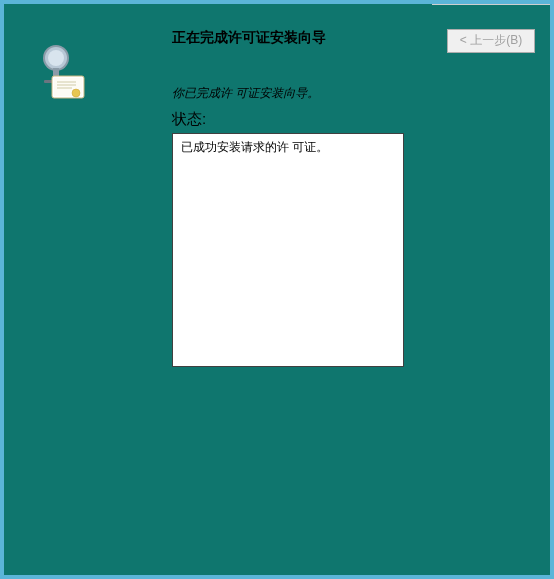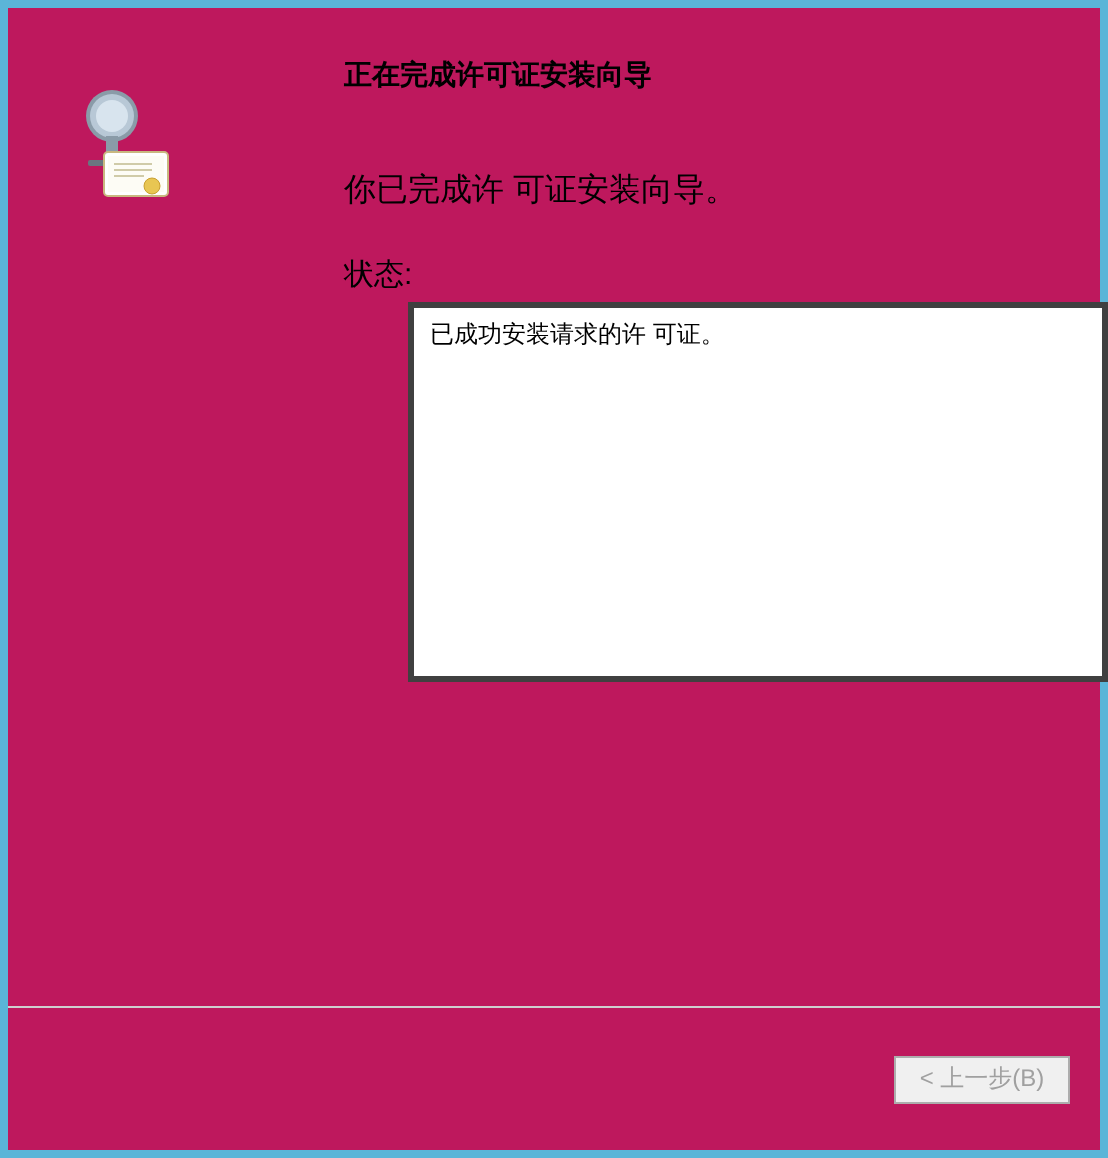--- a/index.html
+++ b/index.html
@@ -8,61 +8,60 @@
       height: 579px;
       background: #5bb5d8;
       padding: 4px;
       font-family: 'Microsoft YaHei', 'SimSun', sans-serif;
       font-size: 12px;
       overflow: hidden;
     }
     .window {
       width: 100%;
       height: 100%;
-      background: #be185d;
+      background: #0f766e;
       display: flex;
-      flex-direction: column;
     }
     .content-area {
       flex: 1;
       display: flex;
     }
     .left-pane {
       width: 158px;
       padding: 40px 0 0 30px;
     }
     .right-pane {
       flex: 1;
       padding: 25px 28px 0 10px;
     }
     .title {
       font-size: 14px;
       font-weight: bold;
       color: #000;
       margin-bottom: 38px;
     }
     .description {
-      font-size: 16px;
+      font-size: 12px;
       color: #000;
-      margin-bottom: 22px;
+      margin-bottom: 8px;
+      font-style: italic;
     }
     .status-label {
       font-size: 15px;
       color: #000;
       margin-bottom: 4px;
     }
     .status-box {
       width: 100%;
-      height: 190px;
-      border: 3px solid #404040;
+      height: 234px;
+      border: 1px solid #404040;
       background: #ffffff;
       padding: 5px 8px;
       font-size: 12px;
       color: #000;
-      margin-left: 32px;
     }
     .button-bar {
       height: 72px;
       border-top: 1px solid #cfcfcf;
       display: flex;
       align-items: center;
       justify-content: flex-end;
       padding: 0 15px;
       gap: 8px;
     }

